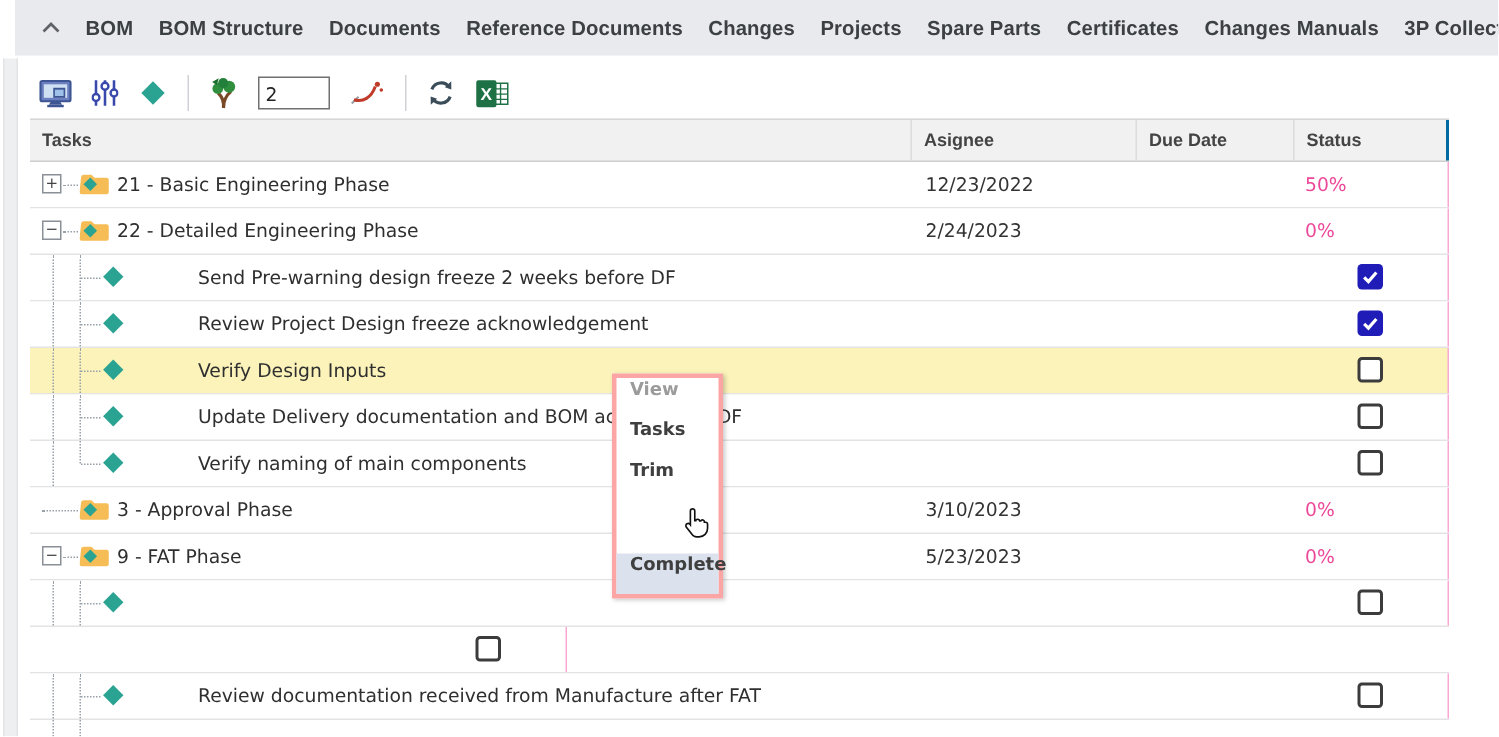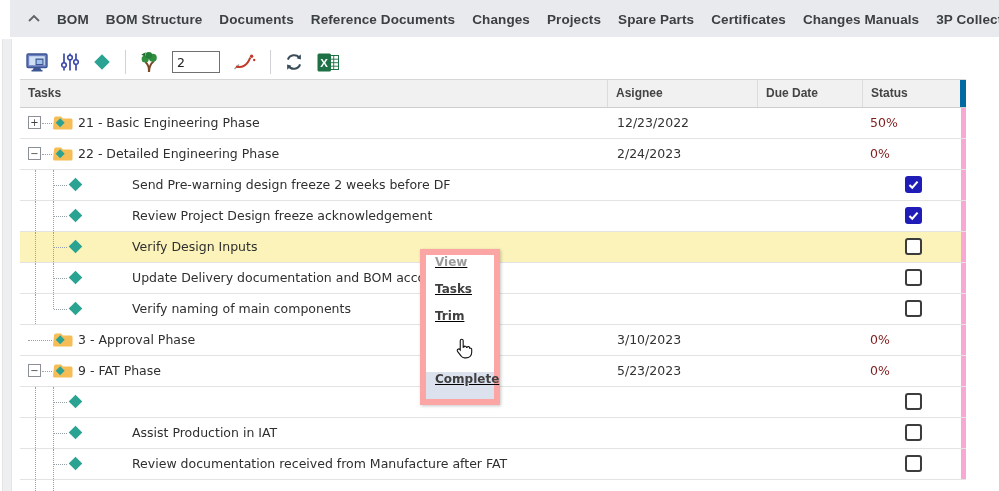--- a/index.html
+++ b/index.html
@@ -20,52 +20,52 @@
   .tbtn{display:inline-flex;align-items:center;justify-content:center;margin-right:13px;cursor:pointer;}
   .tsep{width:1px;height:24px;background:#cfd1d4;margin-right:13px;}
   #lvl{width:38px;height:18px;border:1px solid #707070;font:12.5px "DejaVu Sans",sans-serif;color:#222;
        padding:1px 4px;margin-right:13px;border-radius:0;}
 
   
   #grid{position:absolute;left:20px;top:79px;width:946px;}
   #ghead{display:flex;height:27px;background:#f1f1f2;border-top:1px solid #d6d6d6;border-bottom:1px solid #cecece;}
   .hc{box-sizing:border-box;border-right:1px solid #dcdcdc;font-size:12px;font-weight:700;color:#444;
       line-height:27px;padding-left:8px;cursor:pointer;}
-  .hc.c0{width:588px;}.hc.c1{width:105px;}.hc.c2{width:150px;}.hc.c3{width:103px;border-right:6px solid #0369a1;}
+  .hc.c0{width:588px;}.hc.c1{width:105px;}.hc.c2{width:150px;}.hc.c3{width:103px;border-right:2px solid #0369a1;}
 
   .trow{position:relative;display:flex;height:30px;border-bottom:1px solid #e3e3e3;background:#fff;cursor:pointer;}
   .trow.hl{background:#fbf3ba;}
   .trow.partial{height:11px;border-bottom:none;}
   .cell{position:relative;box-sizing:border-box;height:100%;}
   .cell.tasks{width:588px;}
   .cell.due{width:105px;font:12.5px "DejaVu Sans",sans-serif;color:#333;line-height:30px;padding-left:9px;}
   .cell.asg{width:150px;}
-  .cell.status{width:103px;font:12.5px "DejaVu Sans",sans-serif;color:#7f1d1d;line-height:30px;padding-left:7px;border-right:5px solid #f9a8d4;}
+  .cell.status{width:103px;font:12.5px "DejaVu Sans",sans-serif;color:#ec4899;line-height:30px;padding-left:7px;border-right:1px solid #f9a8d4;}
 
   .vl1,.vl2{position:absolute;top:0;bottom:0;border-left:1px dotted #98a0a8;}
   .vl1{left:15px;}.vl2{left:33px;}
   .trow.lastchild .vl2{bottom:50%;}
   .hlne{position:absolute;top:50%;left:34px;width:13px;border-top:1px dotted #98a0a8;}
   .hlne.root{left:8px;width:24px;}
   .hlne.box{left:22px;width:10px;}
   .xbox{position:absolute;left:8px;top:8px;width:13px;height:13px;box-sizing:border-box;border:1px solid #8a9096;
         background:#fff;font:10px/11px "DejaVu Sans",sans-serif;color:#444;text-align:center;cursor:pointer;}
   .folder{position:absolute;left:33px;top:7px;}
   .dmnd{position:absolute;left:47px;top:6px;}
   .lbl{position:absolute;font:12.5px "DejaVu Sans",sans-serif;color:#2f2f2f;line-height:30px;white-space:nowrap;}
   .lbl.ph{left:58px;}
   .lbl.tk{left:72px;margin-left:40px;}
 
   .cb{position:absolute;left:42px;top:6px;width:17px;height:17px;box-sizing:border-box;border-radius:3px;cursor:pointer;}
   .cb.un{border:2px solid #3c3c3c;background:#fff;}
   .cb.ck{background:#1f1cb8;display:flex;align-items:center;justify-content:center;}
 
   
-  #menu{position:absolute;left:420px;top:249px;width:68px;background:#fff;border:6px solid #fca5a5;
-        box-shadow:1px 1px 3px rgba(0,0,0,.22);z-index:5;text-decoration:underline;}
+  #menu{position:absolute;left:408px;top:249px;width:68px;background:#fff;border:3px solid #fca5a5;
+        box-shadow:1px 1px 3px rgba(0,0,0,.22);z-index:5;}
   .mi{height:27px;line-height:27px;padding-left:9px;font:700 12px "DejaVu Sans",sans-serif;color:#3f3f3f;cursor:pointer;white-space:nowrap;}
   .mi.disabled{color:#9b9b9b;}
   .mi.hovered{background:#dbe2ee;margin-top:36px;}
 
   #cursor{position:absolute;left:452px;top:337px;z-index:9;pointer-events:none;}
 </style>
 </head>
 <body>
 
 <div id="screen">
@@ -309,29 +309,20 @@
                 <rect x="3.7" y="3.7" width="9.6" height="9.6" transform="rotate(45 8.5 8.5)" fill="#2aa392"></rect>
               </svg></span>
           </div>
           <div class="cell due"></div>
           <div class="cell asg"></div>
           <div class="cell status">
             <span class="cb un"></span>
           </div>
         </div>
         <div class="trow">
-          <div class="cell tasks">
-            <span class="vl1"></span>
-            <span class="vl2"></span>
-            <span class="hlne"></span>
-            <span class="dmnd"><svg width="17" height="17" viewBox="0 0 17 17">
-                <rect x="3.7" y="3.7" width="9.6" height="9.6" transform="rotate(45 8.5 8.5)" fill="#2aa392"></rect>
-              </svg></span>
-            <span class="lbl tk">Assist Production in IAT</span>
-          </div>
           <div class="cell due"></div>
           <div class="cell asg"></div>
           <div class="cell status">
             <span class="cb un"></span>
           </div>
         </div>
         <div class="trow">
           <div class="cell tasks">
             <span class="vl1"></span>
             <span class="vl2"></span>

